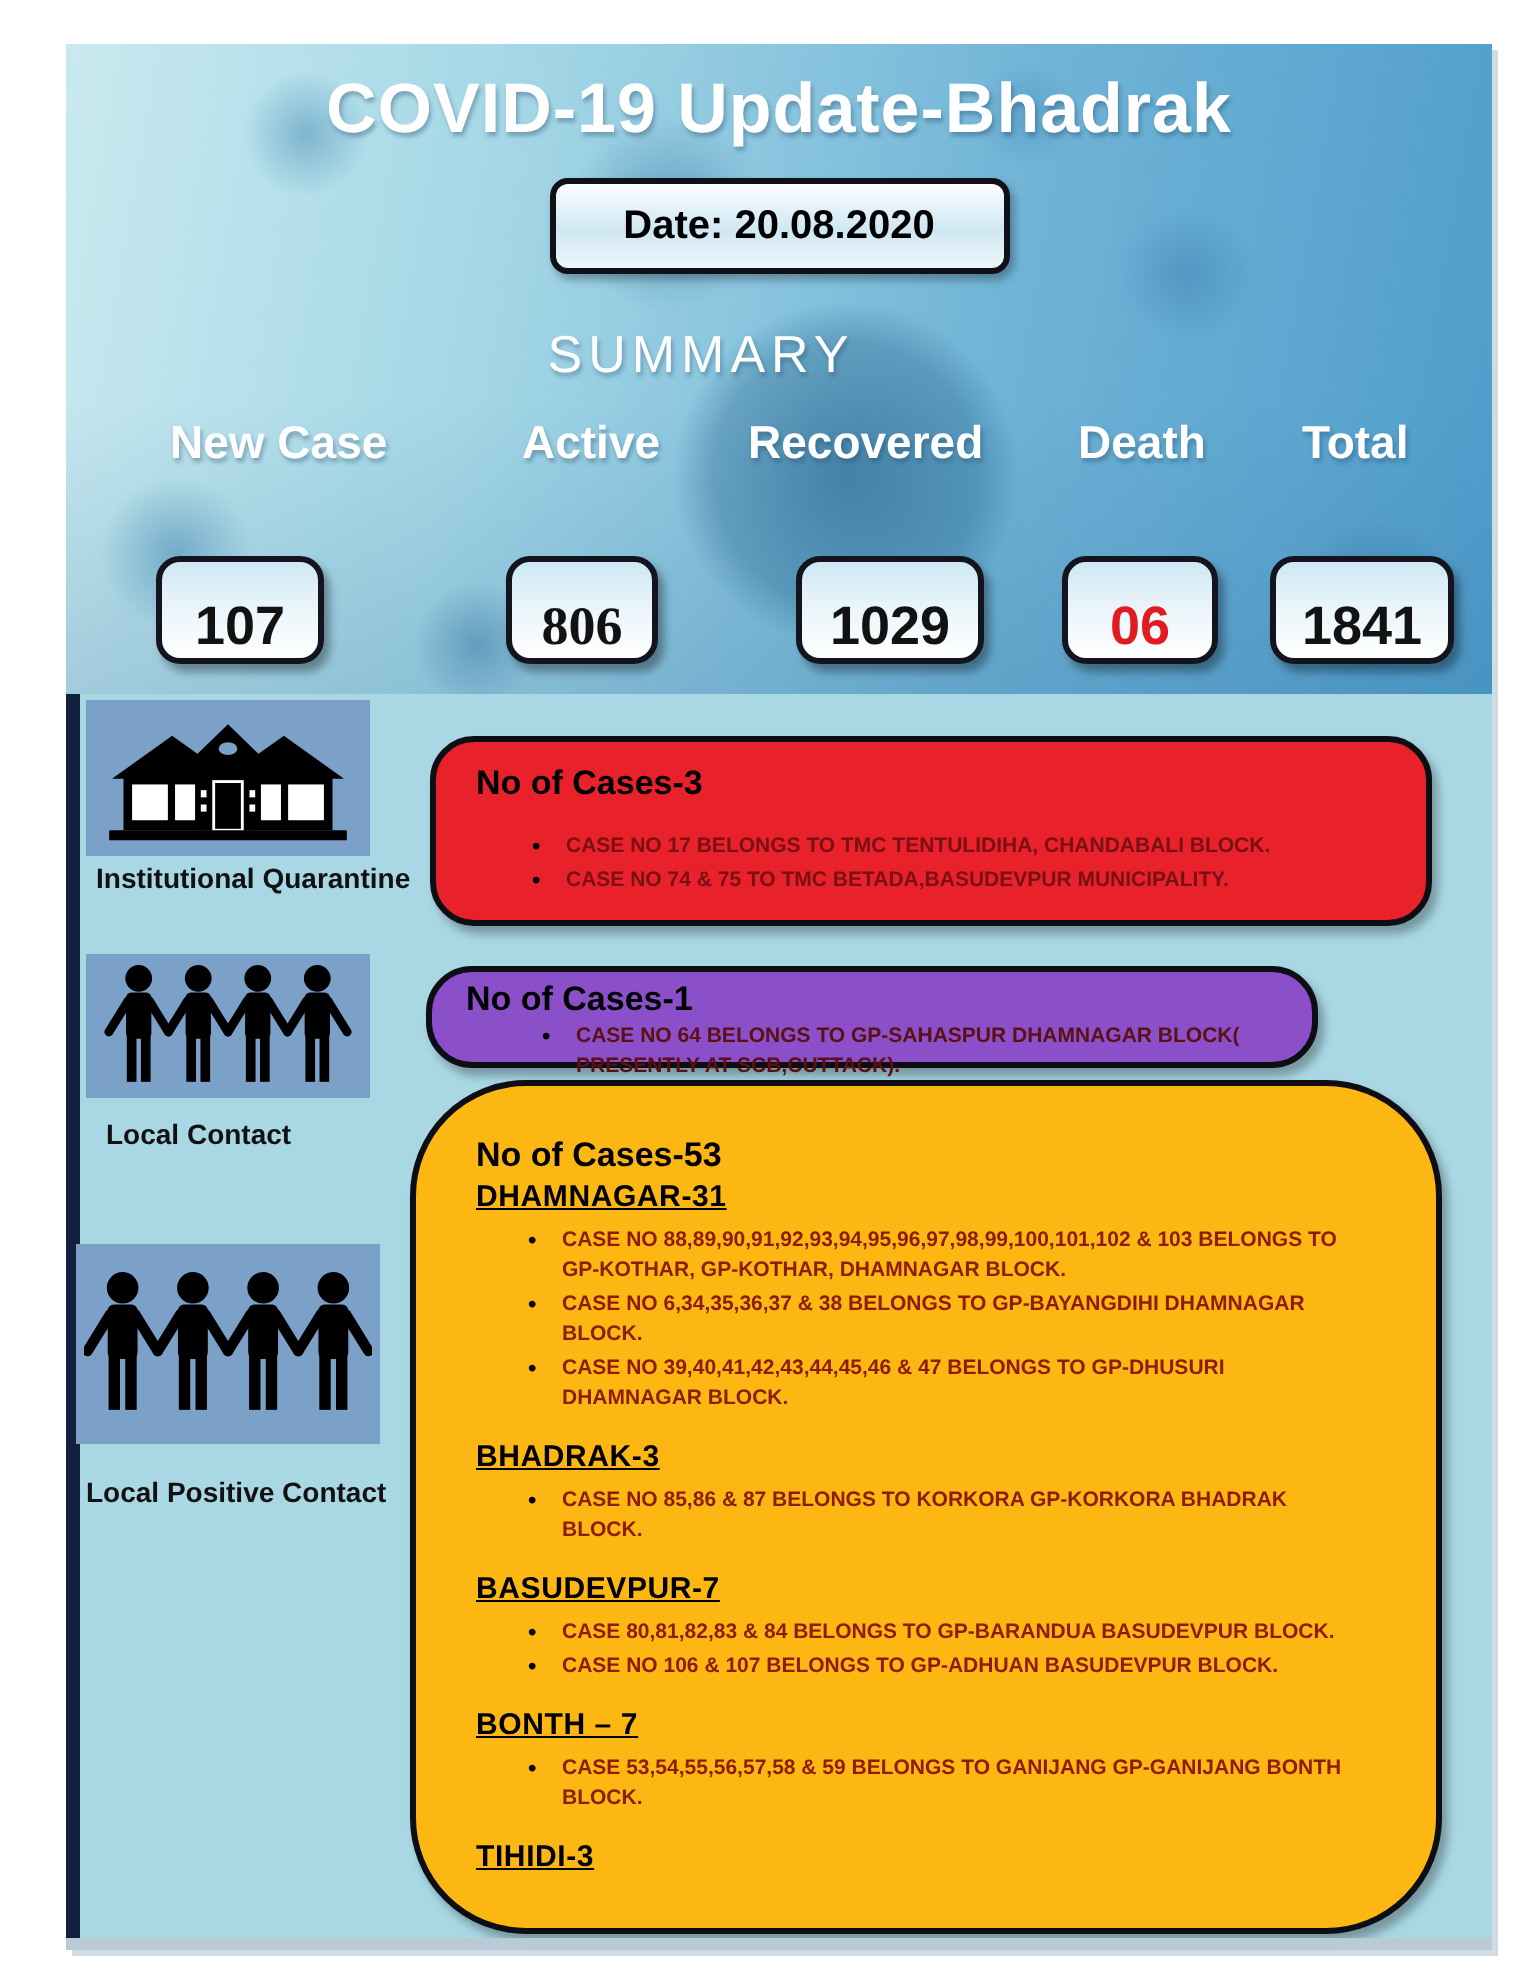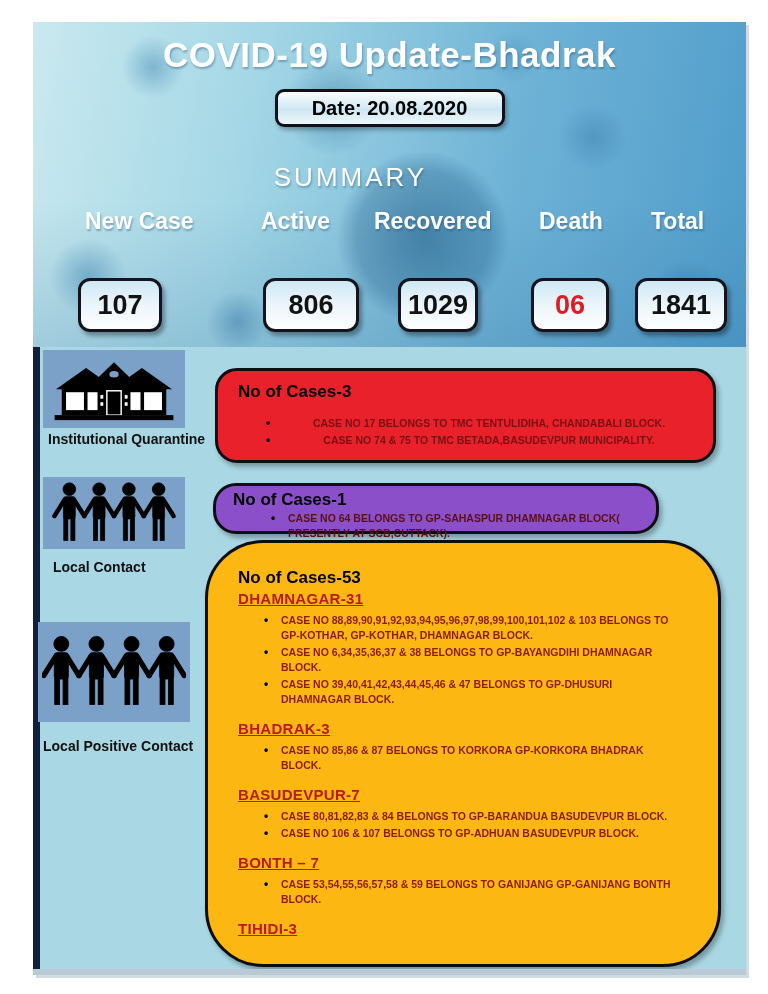--- a/index.html
+++ b/index.html
@@ -19,32 +19,32 @@
       radial-gradient(circle 60px at 655px 280px, rgba(36,100,148,.45), transparent 70%),
       radial-gradient(circle 45px at 205px 300px, rgba(48,112,158,.45), transparent 70%),
       radial-gradient(circle 38px at 480px 35px,  rgba(66,136,182,.40), transparent 70%),
       linear-gradient(180deg, rgba(255,255,255,0) 55%, rgba(55,115,160,.22)),
       linear-gradient(100deg, #c9e9ef 0%, #a4d7e6 30%, #6fb3d6 65%, #4e9ccb 100%);
   }
   .hero-title { position:absolute; top:13px; left:0; width:100%; text-align:center;
     font-size:35px; font-weight:bold; color:#ffffff; letter-spacing:.5px;
     text-shadow:1px 2px 2px rgba(25,60,95,.35); }
   .date-pill { position:absolute; top:67px; left:50%; transform:translateX(-50%);
-    width:230px; height:38px; border:3px solid #101018; border-radius:9px;
+    width:230px; height:48px; border:3px solid #101018; border-radius:9px;
     background:linear-gradient(180deg, #fbfdff 0%, #cfe7f2 55%, #eef7fb 100%);
     display:flex; align-items:center; justify-content:center;
     font-size:20px; font-weight:bold; color:#000; box-shadow:2px 3px 4px rgba(0,0,0,.30); }
   .summary-heading { position:absolute; top:140px; left:0; width:635px; text-align:center;
     font-size:26px; font-weight:normal; color:#ffffff; letter-spacing:3px;
     text-shadow:1px 2px 2px rgba(25,60,95,.35); }
   .stat-label { position:absolute; top:186px; font-size:23px; font-weight:bold; color:#ffffff;
     text-shadow:1px 2px 2px rgba(25,60,95,.35); white-space:nowrap; }
   .stat-box { position:absolute; top:256px; height:54px; border:3px solid #14141e; border-radius:12px;
     background:linear-gradient(180deg, #cde8f4 0%, #e9f4fa 45%, #ffffff 100%);
-    display:flex; align-items:center; justify-content:center;
+    display:flex; align-items:flex-end; justify-content:center;
     font-size:27px; font-weight:bold; color:#121212; box-shadow:3px 4px 4px rgba(0,0,0,.35); }
 
   
   .lower { position:absolute; top:325px; left:0; width:713px; height:628px; background:#a9d8e4; }
   .lower::before { content:""; position:absolute; left:0; top:0; width:7px; height:622px; background:#13203d; }
   .lower::after  { content:""; position:absolute; left:0; bottom:0; width:100%; height:6px; background:#b9c9d6; }
 
   .legend-tile { position:absolute; background:#7ca1c8; display:flex; align-items:center; justify-content:center; }
   .legend-label { position:absolute; font-size:14px; font-weight:bold; color:#111; white-space:nowrap; }
 
@@ -53,29 +53,29 @@
   .tile-lc     { left:10px;  top:130px; width:142px; height:72px; }
   .label-lc    { left:20px;  top:212px; }
   .tile-lpc    { left:5px;   top:275px; width:152px; height:100px; }
   .label-lpc   { left:10px;  top:391px; }
 
   .card { position:absolute; border:3px solid #0d0d14; box-shadow:3px 4px 5px rgba(0,0,0,.30); }
   .card h3 { font-size:17px; font-weight:bold; color:#000; }
 
   .card-red    { left:182px; top:21px;  width:501px; height:95px; border-radius:22px; padding:11px 18px 0 20px; }
   .card-red ul { margin:14px 0 0 28px; }
-  .card-red li { color:#7a1013;text-align:center; }
+  .card-red li { color:#7a1013; }
 
   .card-purple { left:180px; top:136px; width:446px; height:51px; border-radius:23px; padding:4px 14px 0 17px; }
   .card-purple ul { margin:1px 0 0 38px; }
   .card-purple li { color:#5c1013; }
 
   .card-yellow { left:172px; top:193px; width:516px; height:427px; border-radius:58px; padding:25px 40px 0 30px; }
   .card-yellow li { color:#8c1c04; }
-  .yc-section-title { font-size:15px; font-weight:bold; color:#b91c1c; text-decoration:underline;
+  .yc-section-title { font-size:15px; font-weight:bold; color:#000000; text-decoration:underline;
     letter-spacing:.3px; margin:13px 0 5px 0; }
   .card-yellow ul { margin:6px 0 4px 26px; }
 
   ul.bullets { list-style:none; }
   ul.bullets li { position:relative; padding-left:17px; font-size:10.5px; font-weight:bold;
     line-height:15px; margin-bottom:2px; }
   ul.bullets li::before { content:"•"; position:absolute; left:0; top:0; color:#000; font-size:12px; }
   ul.bullets li.big-dot::before { font-size:17px; top:-2px; }
 
   .icon-svg { display:block; }
@@ -95,24 +95,24 @@
 
       <span class="stat-label" style="left:52px;">New Case</span>
       <span class="stat-label" style="left:228px;">Active</span>
       <span class="stat-label" style="left:341px;text-align:right;">Recovered</span>
       <span class="stat-label" style="left:506px;">Death</span>
       <span class="stat-label" style="left:618px;">Total</span>
 
       <div class="stat-box" style="left:45px;  width:84px;">
         <span style="color: rgb(18, 18, 18);">107</span>
       </div>
-      <div class="stat-box" style="left:230px; width:96px;">
+      <div class="stat-box" style="left:220px; width:76px;font-family:Liberation Serif, serif;">
         <span style="color: rgb(18, 18, 18);">806</span>
       </div>
-      <div class="stat-box" style="left:365px; width:80px;">
+      <div class="stat-box" style="left:365px; width:94px;">
         <span style="color: rgb(18, 18, 18);">1029</span>
       </div>
       <div class="stat-box" style="left:498px; width:78px;">
         <span style="color: rgb(224, 27, 34);">06</span>
       </div>
       <div class="stat-box" style="left:602px; width:92px;">
         <span style="color: rgb(18, 18, 18);">1841</span>
       </div>
     </div>
 

